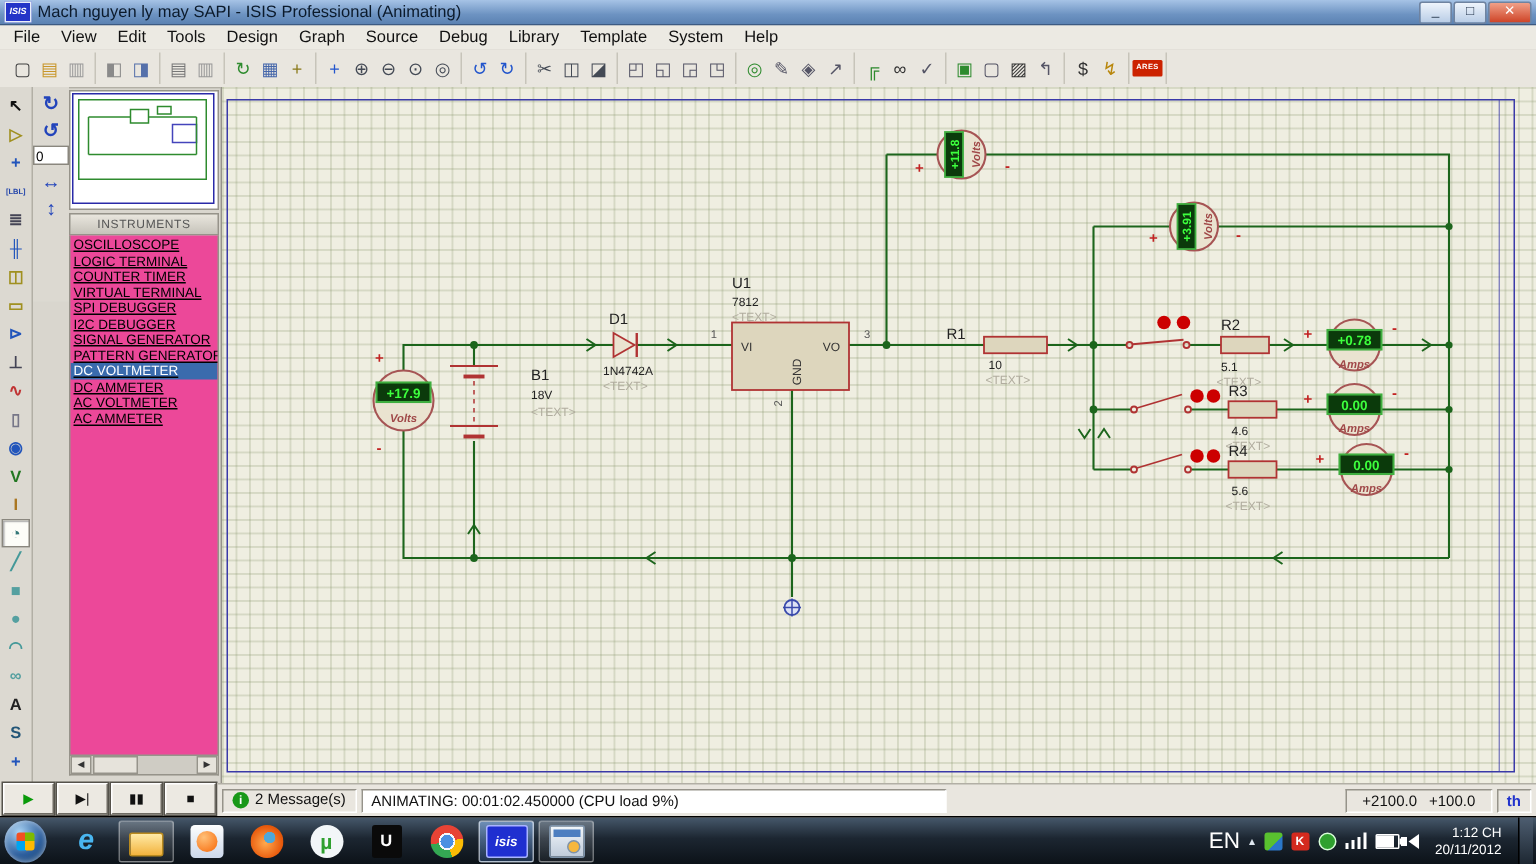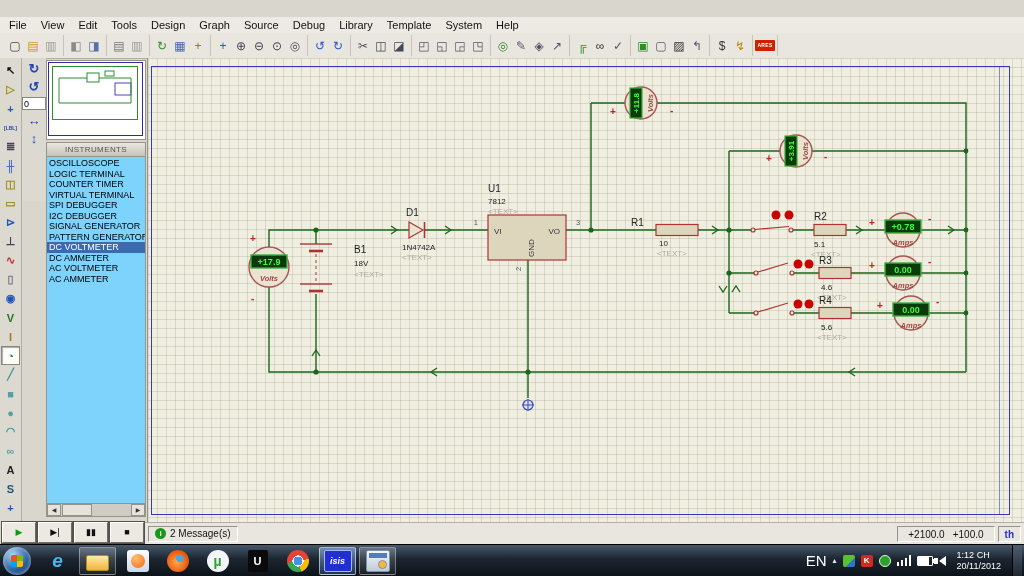--- a/index.html
+++ b/index.html
@@ -50,22 +50,22 @@
   .angle-input{width:20px;height:11px;font-size:9px;border:1px solid #8a877e;background:#fff;
     padding:0 1px;font-family:"Liberation Sans",sans-serif;}
 
   
   .preview{position:absolute;left:46px;top:60px;width:100px;height:80px;background:#fff;
     border:1px solid #96938a;box-sizing:border-box;}
   .instpanel{position:absolute;left:46px;top:142px;width:100px;height:375px;
     display:flex;flex-direction:column;}
   .insthdr{height:13px;background:linear-gradient(#e9e6de,#c6c3ba);border:1px solid #96938a;
     font-size:8px;color:#555;text-align:center;line-height:13px;letter-spacing:.4px;}
-  .instlist{flex:1;background:#7dd3fc;border:1px solid #96938a;border-top:none;
-    overflow:hidden;padding-top:1px;}
+  .instlist{flex:1;background:#ec4899;border:1px solid #96938a;border-top:none;
+    overflow:hidden;padding-top:1px;text-decoration:underline;}
   .inst-item{font-size:9px;line-height:10.5px;padding-left:2px;color:#000;white-space:nowrap;}
   .inst-item.selected{background:#3a6bad;color:#fff;}
   .insthscroll{height:12px;background:#cfccc4;border:1px solid #96938a;border-top:none;
     display:flex;align-items:stretch;}
   .scr-btn{width:12px;background:#e6e3db;border:1px solid #96938a;font-size:6px;
     line-height:10px;text-align:center;color:#333;}
   .scr-thumb{width:28px;background:#e6e3db;border:1px solid #96938a;margin-left:1px;}
 
   
   .playback{position:absolute;left:2px;top:522px;width:142px;height:21px;display:flex;gap:2px;}
@@ -165,29 +165,38 @@
       linear-gradient(#fff,#fff) 8px bottom/2px 8px no-repeat,
       linear-gradient(#fff,#fff) 12px bottom/2px 11px no-repeat;}
   .icon-tray-battery-icon{width:14px;height:8px;border:1px solid #fff;border-radius:1px;
     position:relative;background:linear-gradient(90deg,#fff 0 80%,transparent 80%);}
   .icon-tray-battery-icon::after{content:"";position:absolute;right:-3px;top:2px;width:2px;height:4px;
     background:#fff;}
   .icon-tray-volume-icon{width:0;height:0;border:5px solid transparent;border-right:7px solid #fff;
     border-left:none;position:relative;}
   .icon-tray-volume-icon::before{content:"";position:absolute;left:-5px;top:-3px;width:4px;height:6px;
     background:#fff;}
-  .clock{color:#fff;font-size:9px;text-align:left;line-height:11px;padding:0 5px;}
+  .clock{color:#fff;font-size:9px;text-align:right;line-height:11px;padding:0 5px;}
   .showdesk{width:9px;height:32px;background:linear-gradient(#4d5d70,#1c2630);
     border-left:1px solid #000;}
 </style>
 </head>
 <body>
 
 <div class="screen">
 
+  <div class="titlebar">
+    <span class="appicon">ISIS</span>
+    <span class="title">Mach nguyen ly may SAPI - ISIS Professional (Animating)</span>
+    <span class="winbtns">
+      <span class="wb">_</span>
+      <span class="wb">□</span>
+      <span class="wb close">✕</span>
+    </span>
+  </div>
 
   <div class="menubar" id="menubar">
       <span class="menu-item">File</span>
       <span class="menu-item">View</span>
       <span class="menu-item">Edit</span>
       <span class="menu-item">Tools</span>
       <span class="menu-item">Design</span>
       <span class="menu-item">Graph</span>
       <span class="menu-item">Source</span>
       <span class="menu-item">Debug</span>
@@ -614,20 +623,21 @@
         <text class="sign" x="788" y="247">-</text>
       </g>
     </svg>
   </div>
 
   <div class="statusbar">
     <div class="sunken msgbox">
       <span class="infoicon">i</span>
       <span>2 Message(s)</span>
     </div>
+    <div class="sunken animbox">ANIMATING: 00:01:02.450000 (CPU load 9%)</div>
     <div class="sb-spacer"></div>
     <div class="sunken coordbox">
       <span>+2100.0</span>
       <span>+100.0</span>
     </div>
     <div class="sunken unitsbox">th</div>
   </div>
 
   <div class="taskbar">
     <div class="orb"></div>

